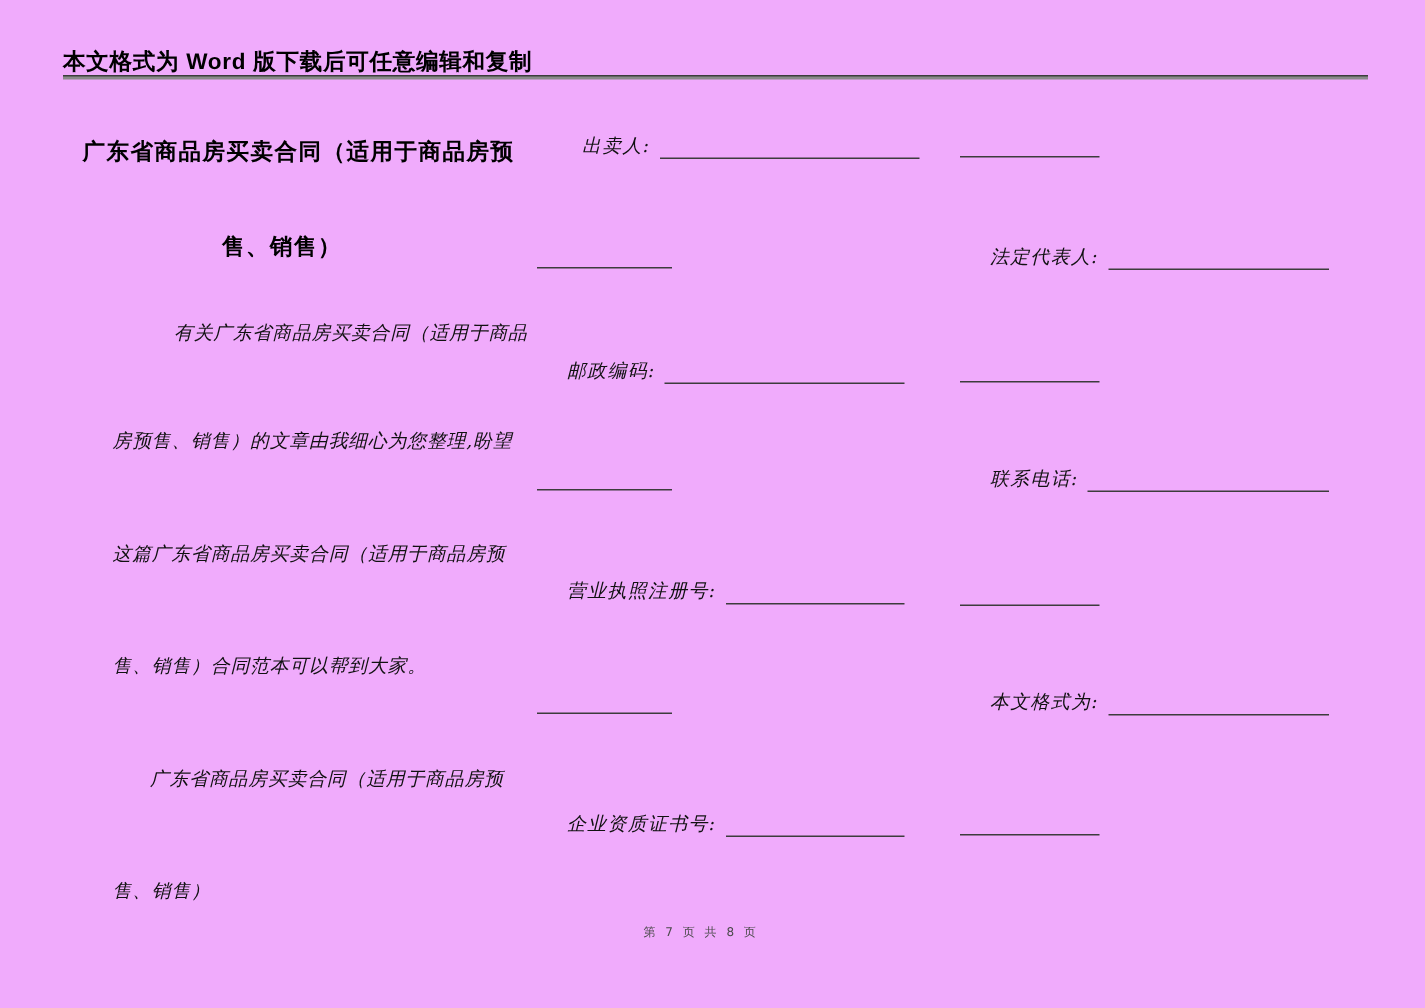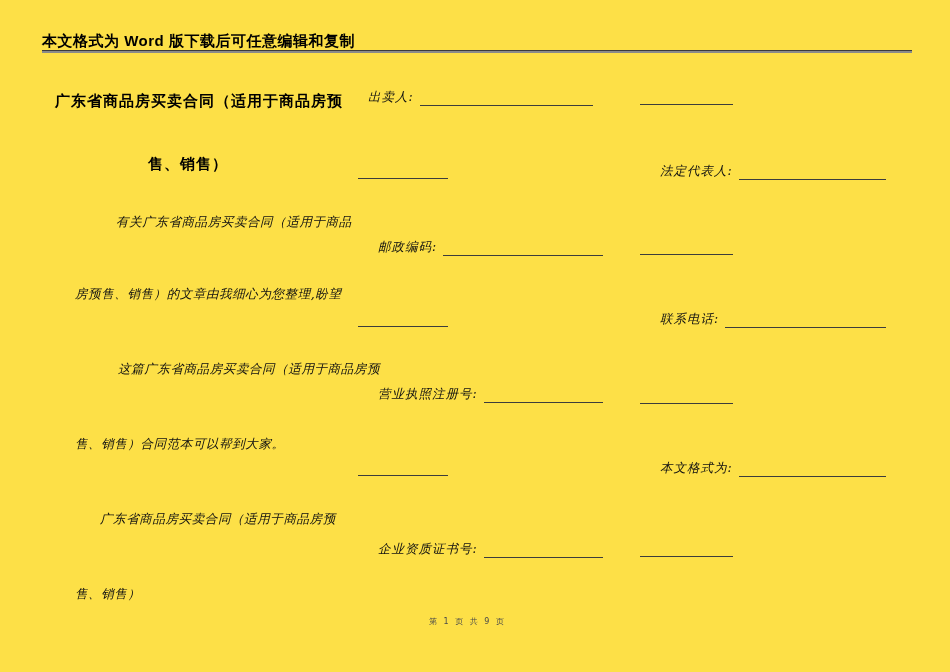--- a/index.html
+++ b/index.html
@@ -1,18 +1,18 @@
 <!DOCTYPE html>
 <html><head>
 <meta charset="utf-8">
 <style>
   * { margin: 0; padding: 0; box-sizing: border-box; }
   html, body { width: 950px; height: 672px; background: #ffffff; overflow: hidden; }
   .page {
-    position: relative; width: 950px; height: 672px; background: #fde047;
+    position: relative; width: 950px; height: 672px; background: #f0abfc;
     font-family: "DejaVu Serif", serif; color: #000000;
   }
   
   .header-notice {
     position: absolute; left: 42px; top: 32px;
     font-family: "Liberation Sans", sans-serif;
     font-weight: bold; font-size: 15px; letter-spacing: 0.5px; color: #000000;
     white-space: nowrap;
   }
   .header-rule {
@@ -63,27 +63,27 @@
 <div class="page">
 
   <div class="header-notice">本文格式为 Word 版下载后可任意编辑和复制</div>
   <div class="header-rule"></div>
 
   <div class="doc-title-line title-l1">广东省商品房买卖合同（适用于商品房预</div>
   <div class="doc-title-line title-l2">售、销售）</div>
 
   <div class="body-line" style="left:100px; top:214px;margin-left:16px;">有关广东省商品房买卖合同（适用于商品</div>
   <div class="body-line" style="left:75px;  top:286px;">房预售、销售）的文章由我细心为您整理,盼望</div>
-  <div class="body-line" style="left:75px;  top:361px;margin-left:43px;">这篇广东省商品房买卖合同（适用于商品房预</div>
+  <div class="body-line" style="left:75px;  top:361px;">这篇广东省商品房买卖合同（适用于商品房预</div>
   <div class="body-line" style="left:75px;  top:436px;">售、销售）合同范本可以帮到大家。</div>
 
   <div class="body-line" style="left:100px; top:511px;">广东省商品房买卖合同（适用于商品房预</div>
   <div class="body-line" style="left:75px;  top:586px;">售、销售）</div>
 
-  <div class="f-row" style="left:368px; top:88px; width:225px;text-align:center;">
+  <div class="f-row" style="left:388px; top:88px; width:225px;text-align:center;">
     <span class="f-label">出卖人:</span>
     <span class="f-line"></span>
   </div>
   <span class="f-line-solo" style="left:640px; top:90px; width:93px;"></span>
 
   <span class="f-line-solo" style="left:358px; top:164px; width:90px;"></span>
   <div class="f-row" style="left:660px; top:162px; width:226px;">
     <span class="f-label">法定代表人:</span>
     <span class="f-line"></span>
   </div>
@@ -111,15 +111,15 @@
     <span class="f-label">本文格式为:</span>
     <span class="f-line"></span>
   </div>
 
   <div class="f-row" style="left:378px; top:540px; width:225px;">
     <span class="f-label">企业资质证书号:</span>
     <span class="f-line"></span>
   </div>
   <span class="f-line-solo" style="left:640px; top:542px; width:93px;"></span>
 
-  <div class="footer-text">第 1 页 共 9 页</div>
+  <div class="footer-text">第 7 页 共 8 页</div>
 
 </div>
 
 </body></html>

